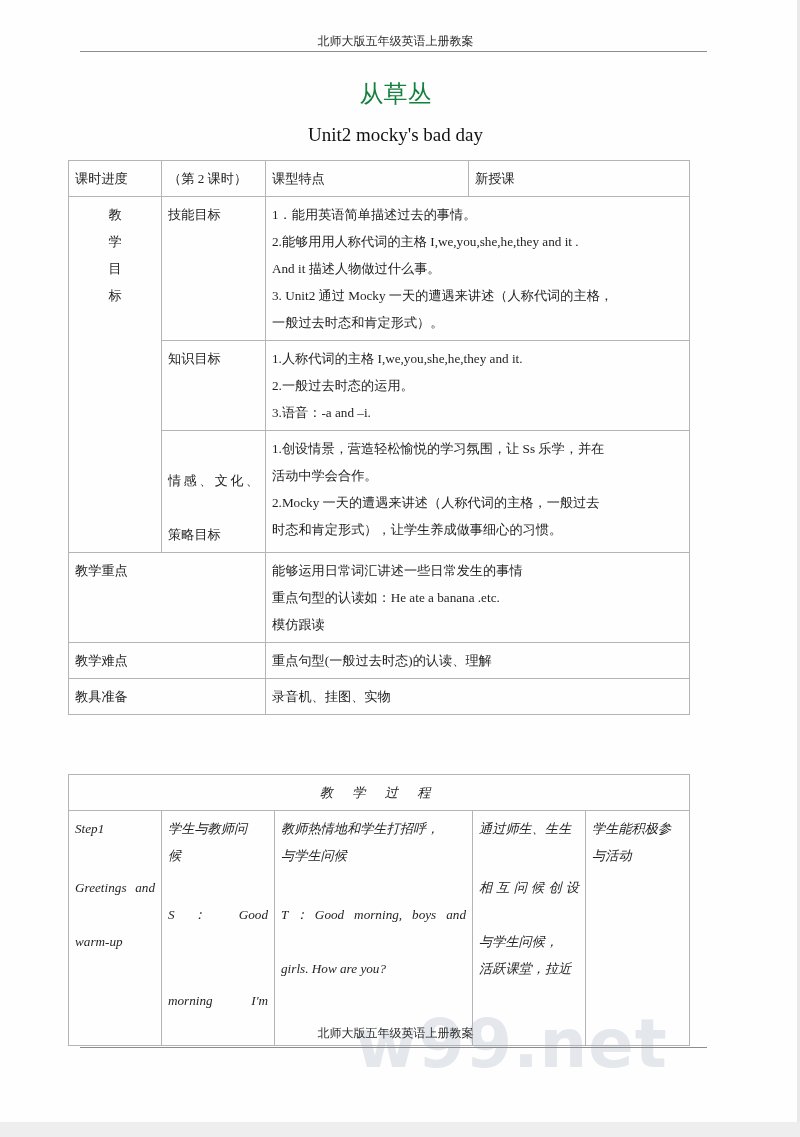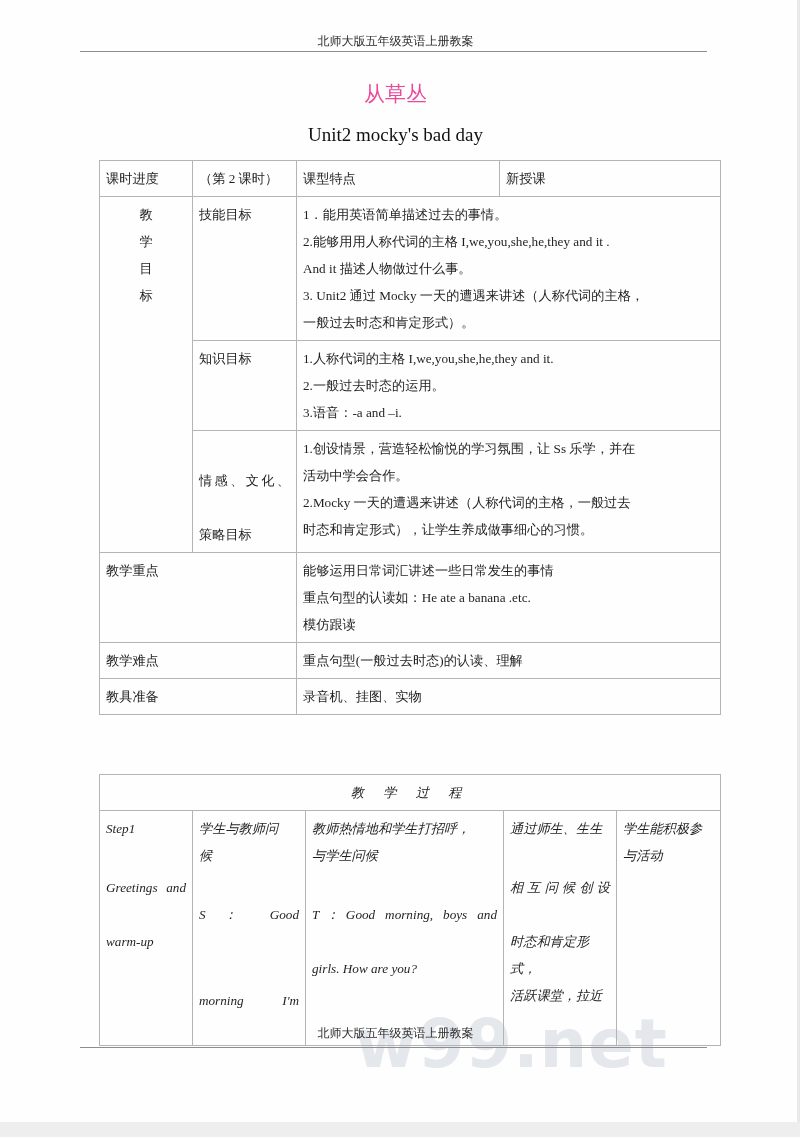--- a/index.html
+++ b/index.html
@@ -83,42 +83,42 @@
   #header-rule { top: 51px; }
   #footer-rule { top: 1047px; }
 
   
   #doc-title-cn {
     position: absolute;
     left: 84px;
     top: 80px;
     width: 623px;
     text-align: center;
-    font-size: 21px;
+    font-size: 24px;
     line-height: 28px;
-    color: #ec4899;
+    color: #15803d;
     z-index: 2;
   }
   #doc-title-en {
     position: absolute;
     left: 84px;
     top: 122px;
     width: 623px;
     text-align: center;
     font-size: 19px;
     font-weight: normal;
     line-height: 26px;
     color: #111;
     z-index: 2;
   }
 
   
   table.doc {
     position: absolute;
-    left: 99px;
+    left: 68px;
     width: 621px;
     border-collapse: collapse;
     z-index: 2;
     background: transparent;
     table-layout: fixed;
   }
   table.doc td {
     border: 1px solid #b4b4b4;
     padding: 4px 6px;
     vertical-align: top;
@@ -289,21 +289,21 @@
       </td>
       <td>
         <span class="ln">教师热情地和学生打招呼，</span>
         <span class="ln">与学生问候</span>
         <span class="ln-j">T：Good morning, boys and</span>
         <span class="ln">girls. How are you?</span>
       </td>
       <td>
         <span class="ln">通过师生、生生</span>
         <span class="ln-j">相互问候创设</span>
-        <span class="ln">时态和肯定形式，</span>
+        <span class="ln">与学生问候，</span>
         <span class="ln">活跃课堂，拉近</span>
       </td>
       <td>
         <span class="ln">学生能积极参</span>
         <span class="ln">与活动</span>
       </td>
     </tr>
   </tbody>
 </table>
 

